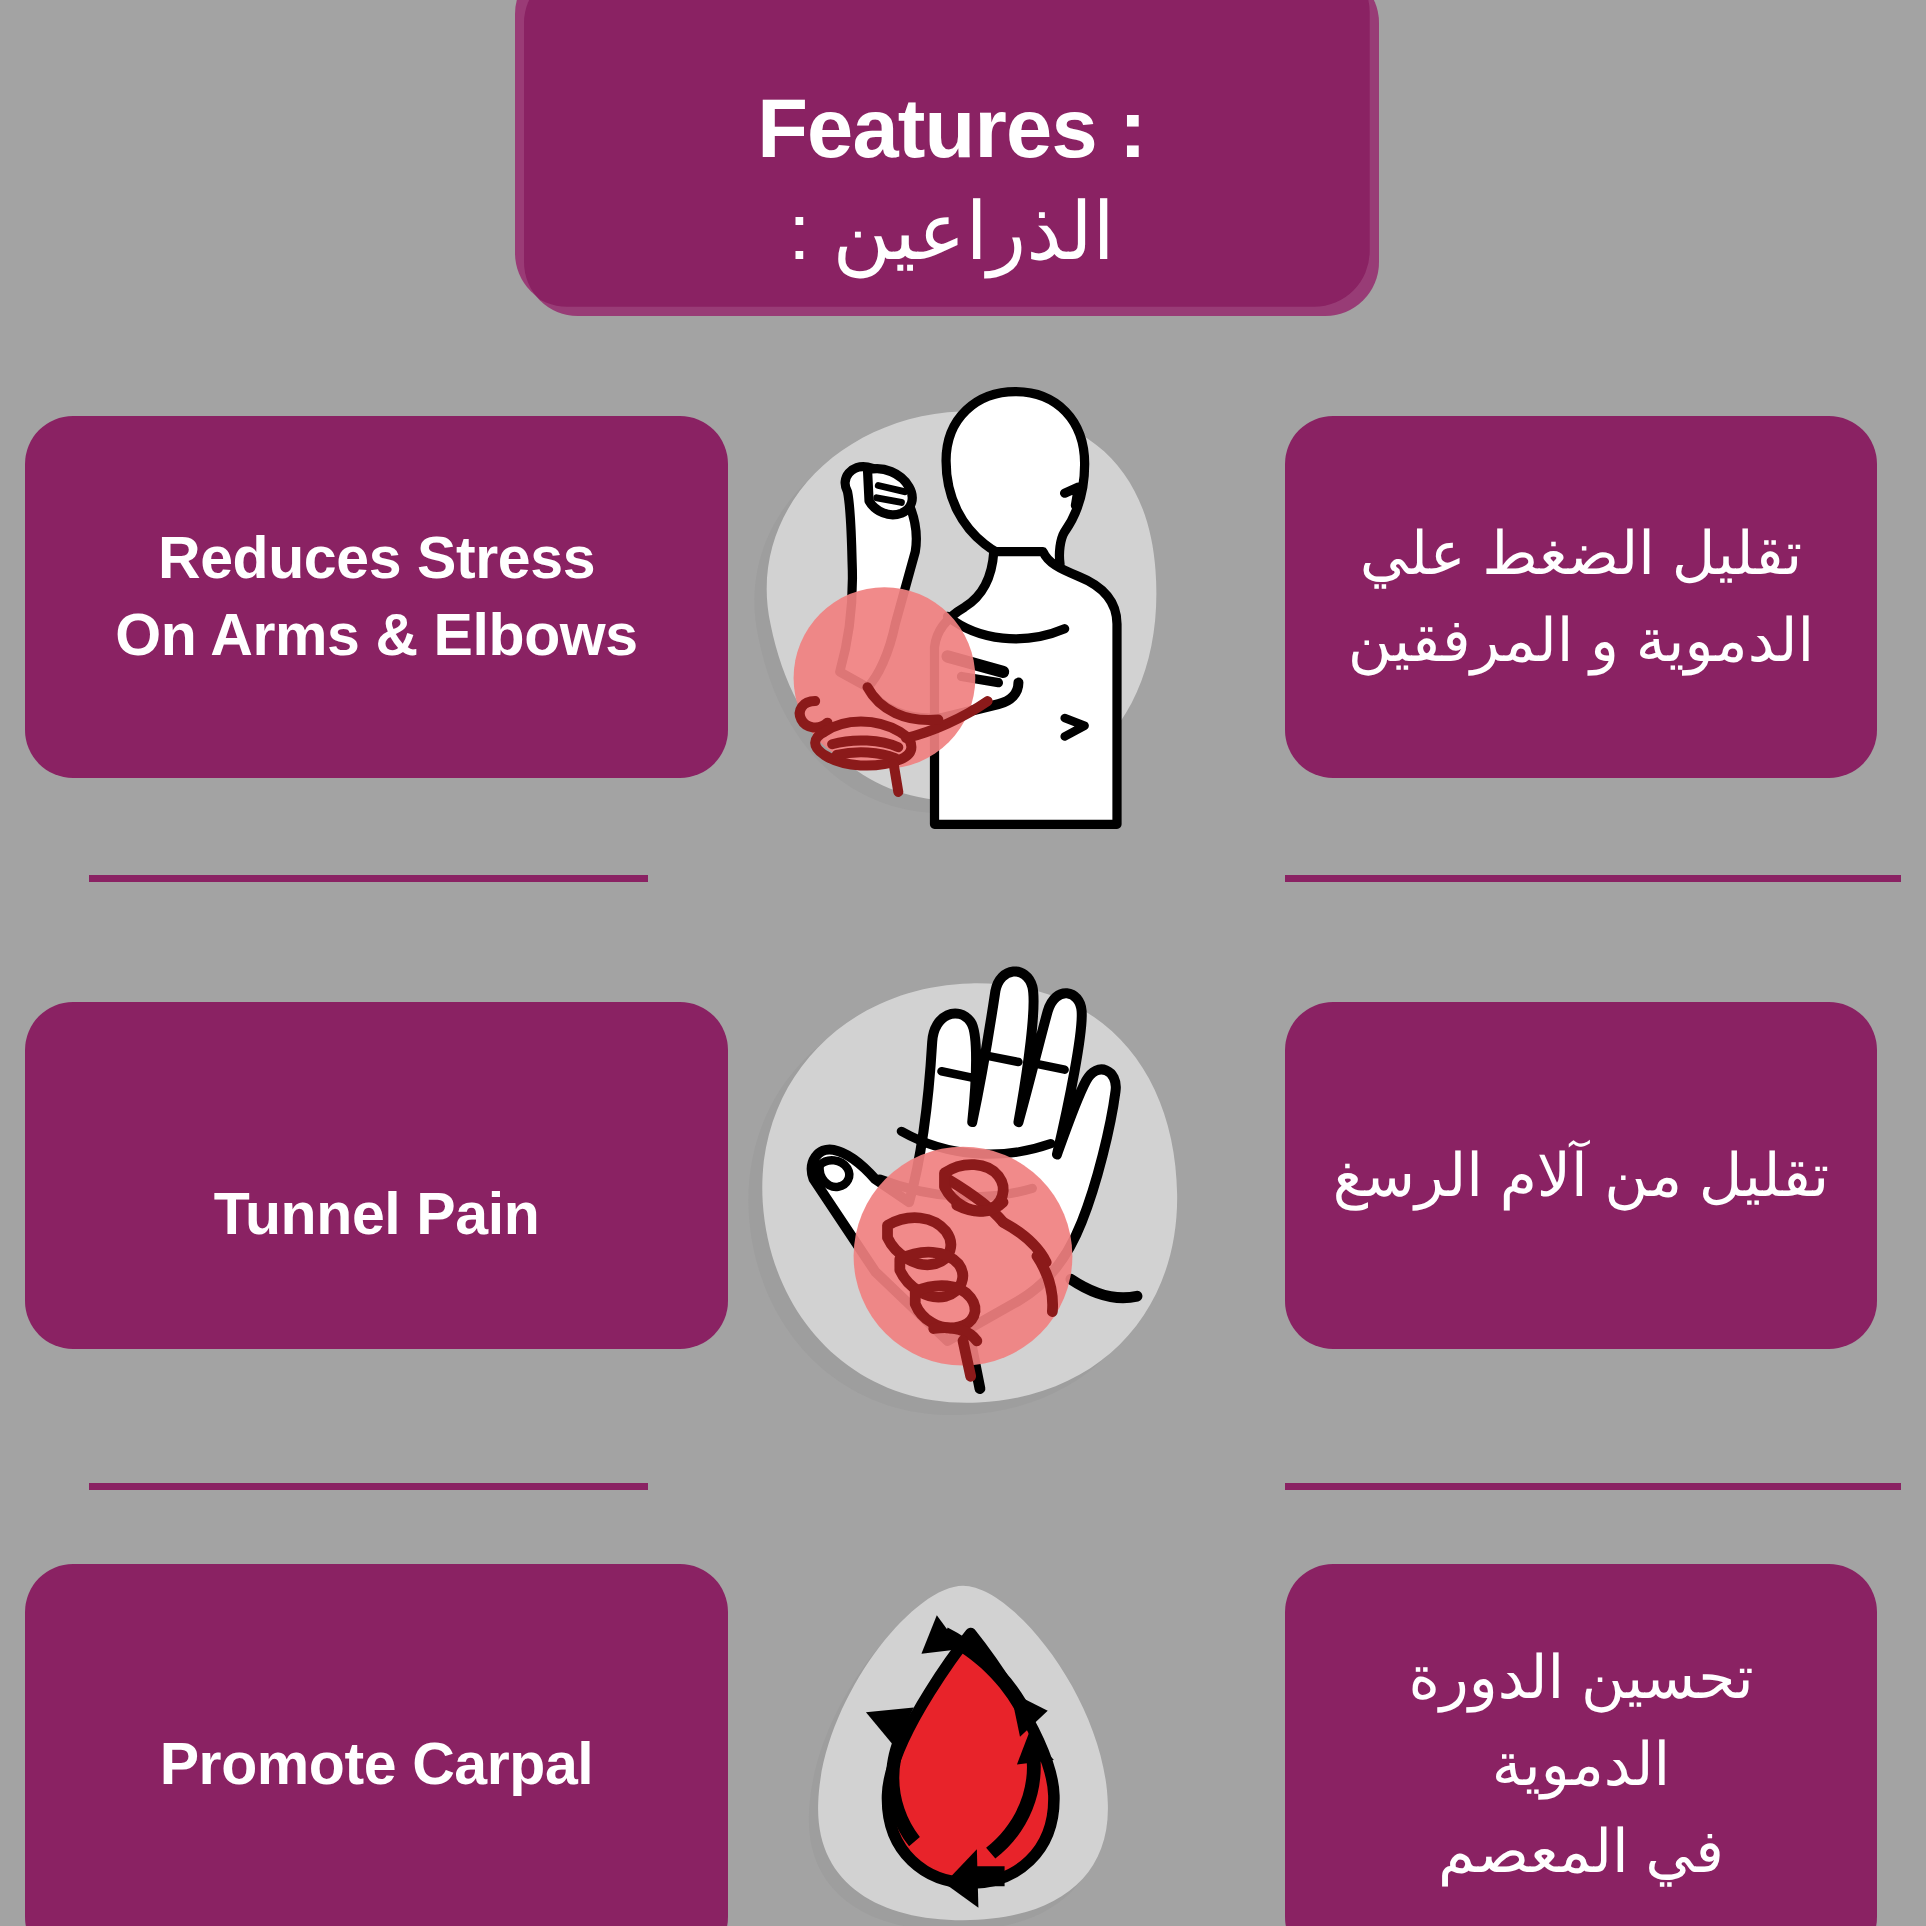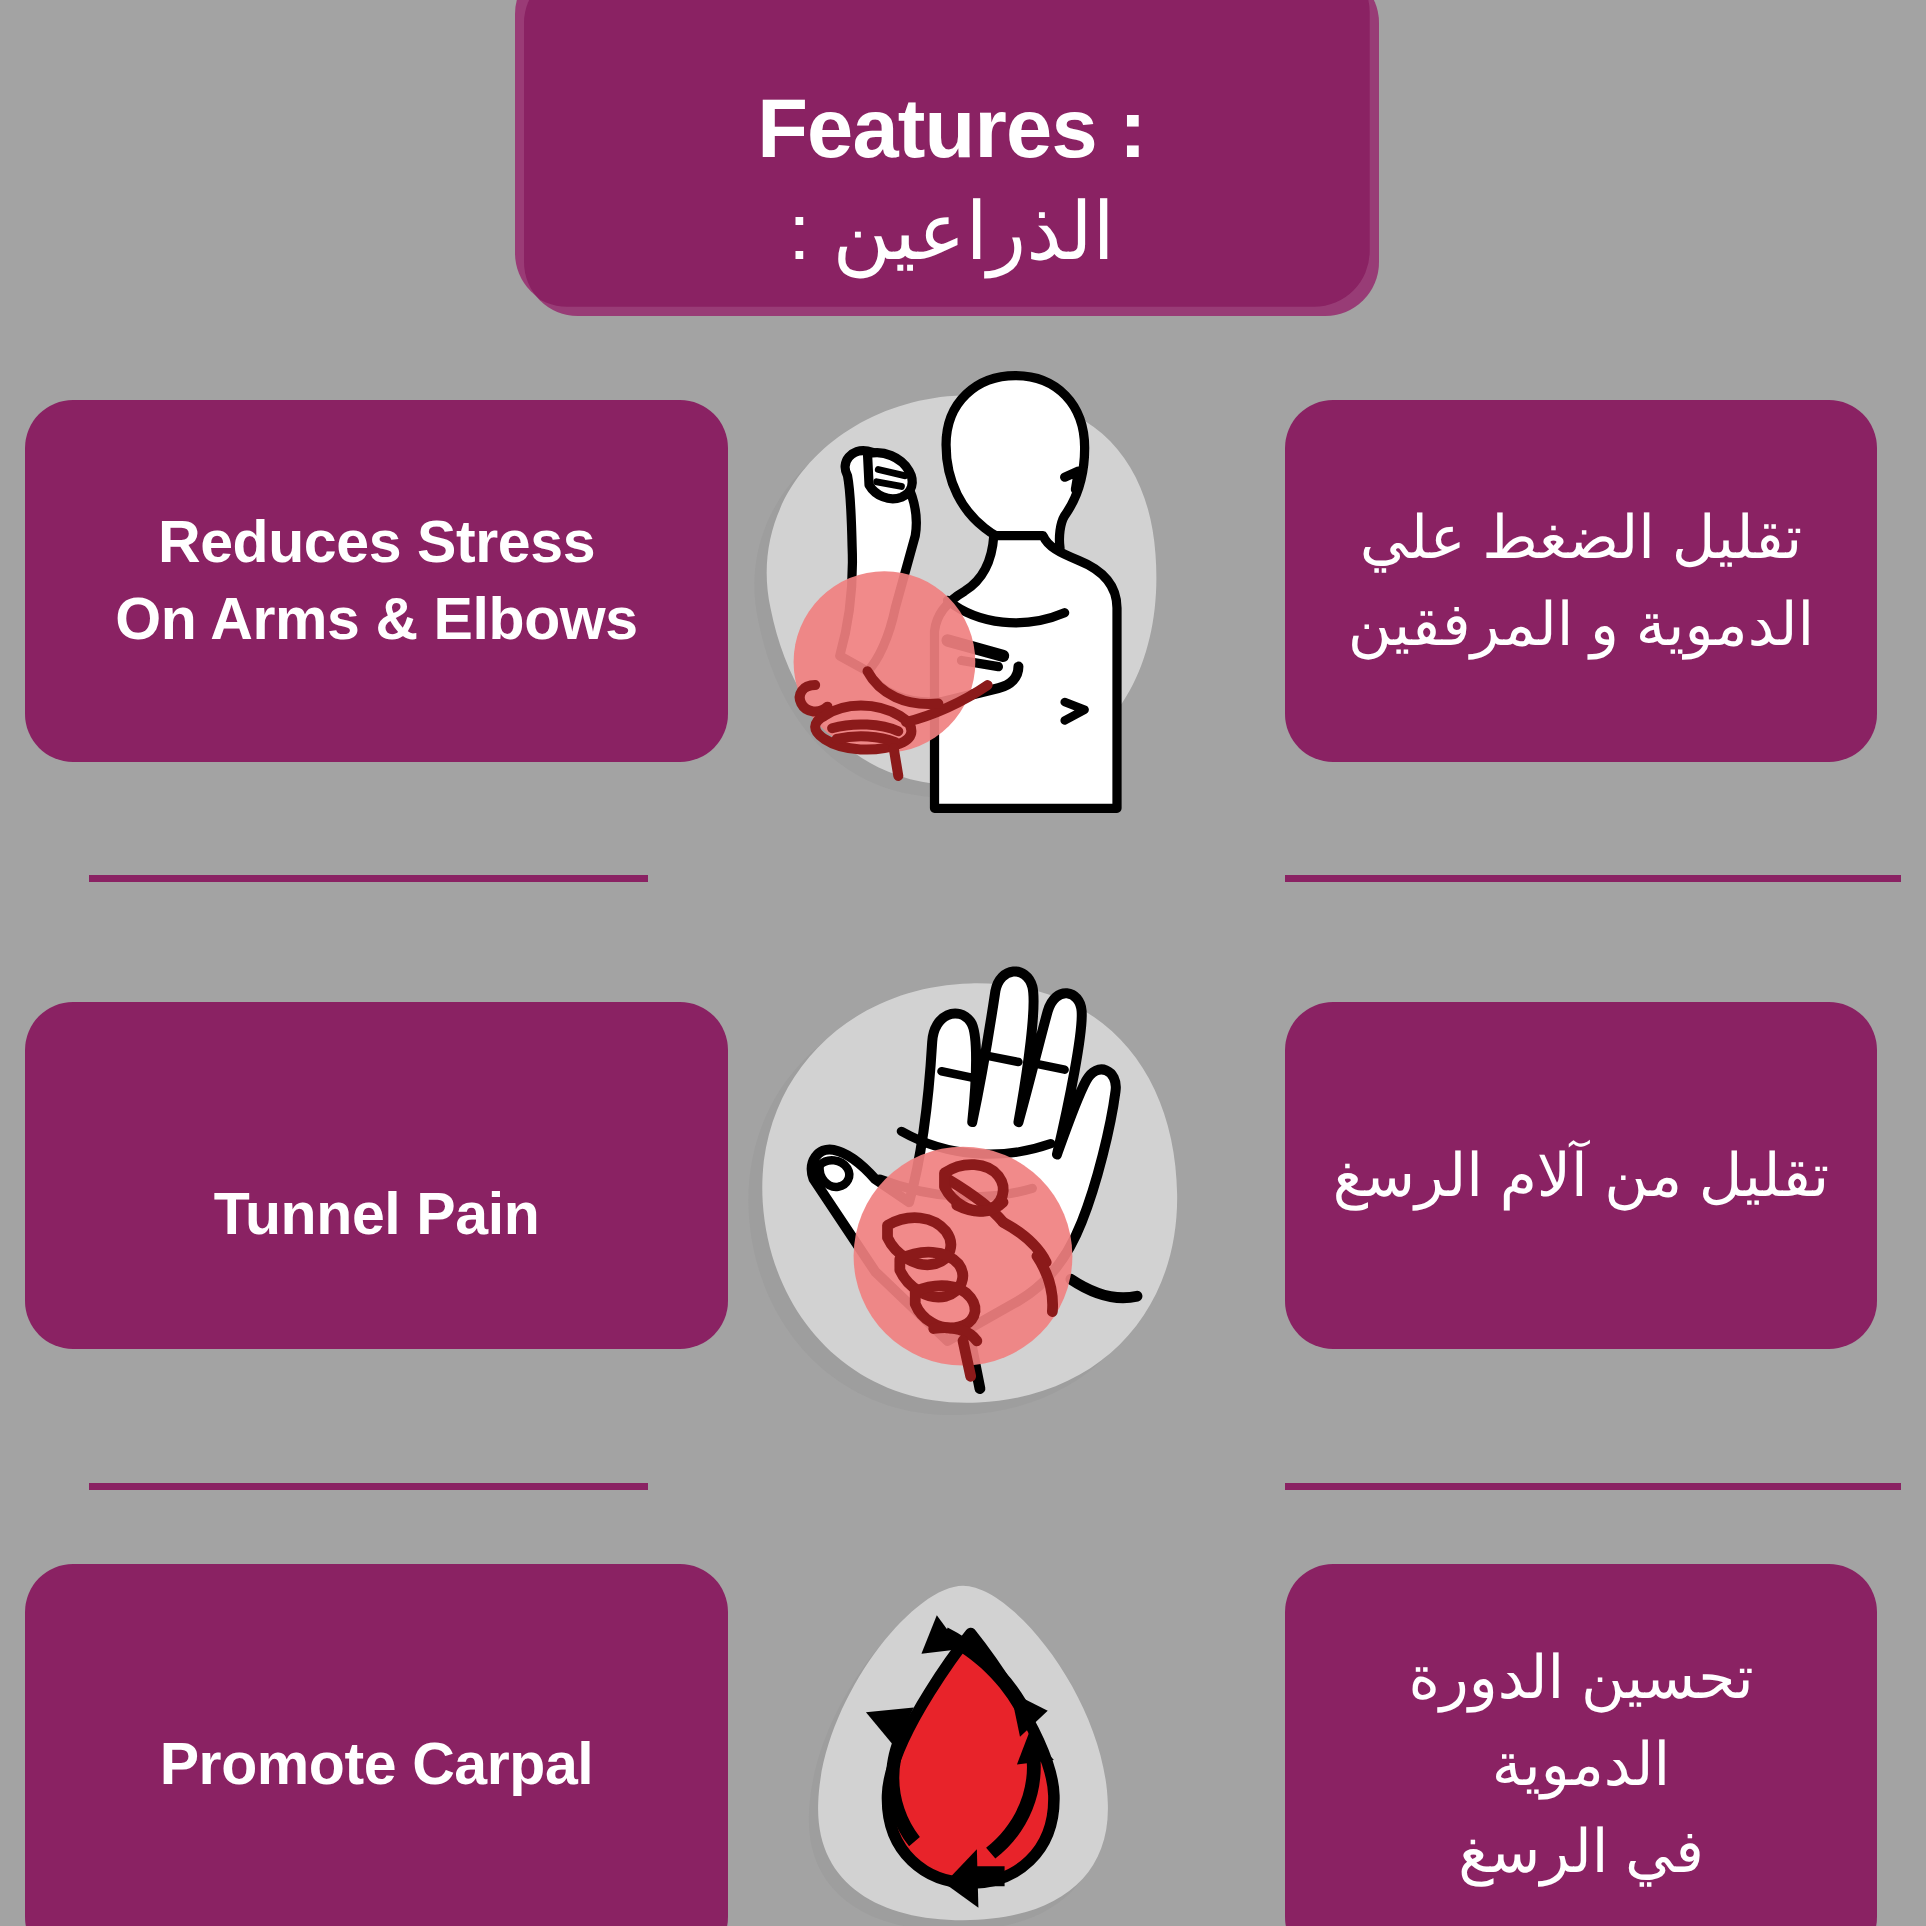--- a/index.html
+++ b/index.html
@@ -68,21 +68,21 @@
     white-space: nowrap;
     margin-top: 7.7px;
   }
 
   
   .row {
     position: absolute;
     left: 0;
     width: 1926px;
   }
-  .row-1 { top: 400px;  height: 362px; }
+  .row-1 { top: 416px;  height: 362px; }
   .row-2 { top: 1002px; height: 347px; }
   .row-3 { top: 1564px; height: 362px; }
 
   .label-card {
     position: absolute;
     background: #8A2263;
     border-radius: 48px;
     display: flex;
     align-items: center;
     justify-content: center;
@@ -345,19 +345,19 @@
 
           <polygon points="238,360 196,404 240,436"></polygon>
           <path d="M222 382 L274 382 L274 408 L222 408 Z"></path>
         </g>
       </svg>
     </div>
 
     <div class="label-card right">
       <div class="label-ar">
         <span>تحسين الدورة الدموية</span><br>
-        <span>في الرسغ</span>
+        <span>في المعصم</span>
       </div>
     </div>
   </div>
 
 </div>
 
 
 </body></html>

